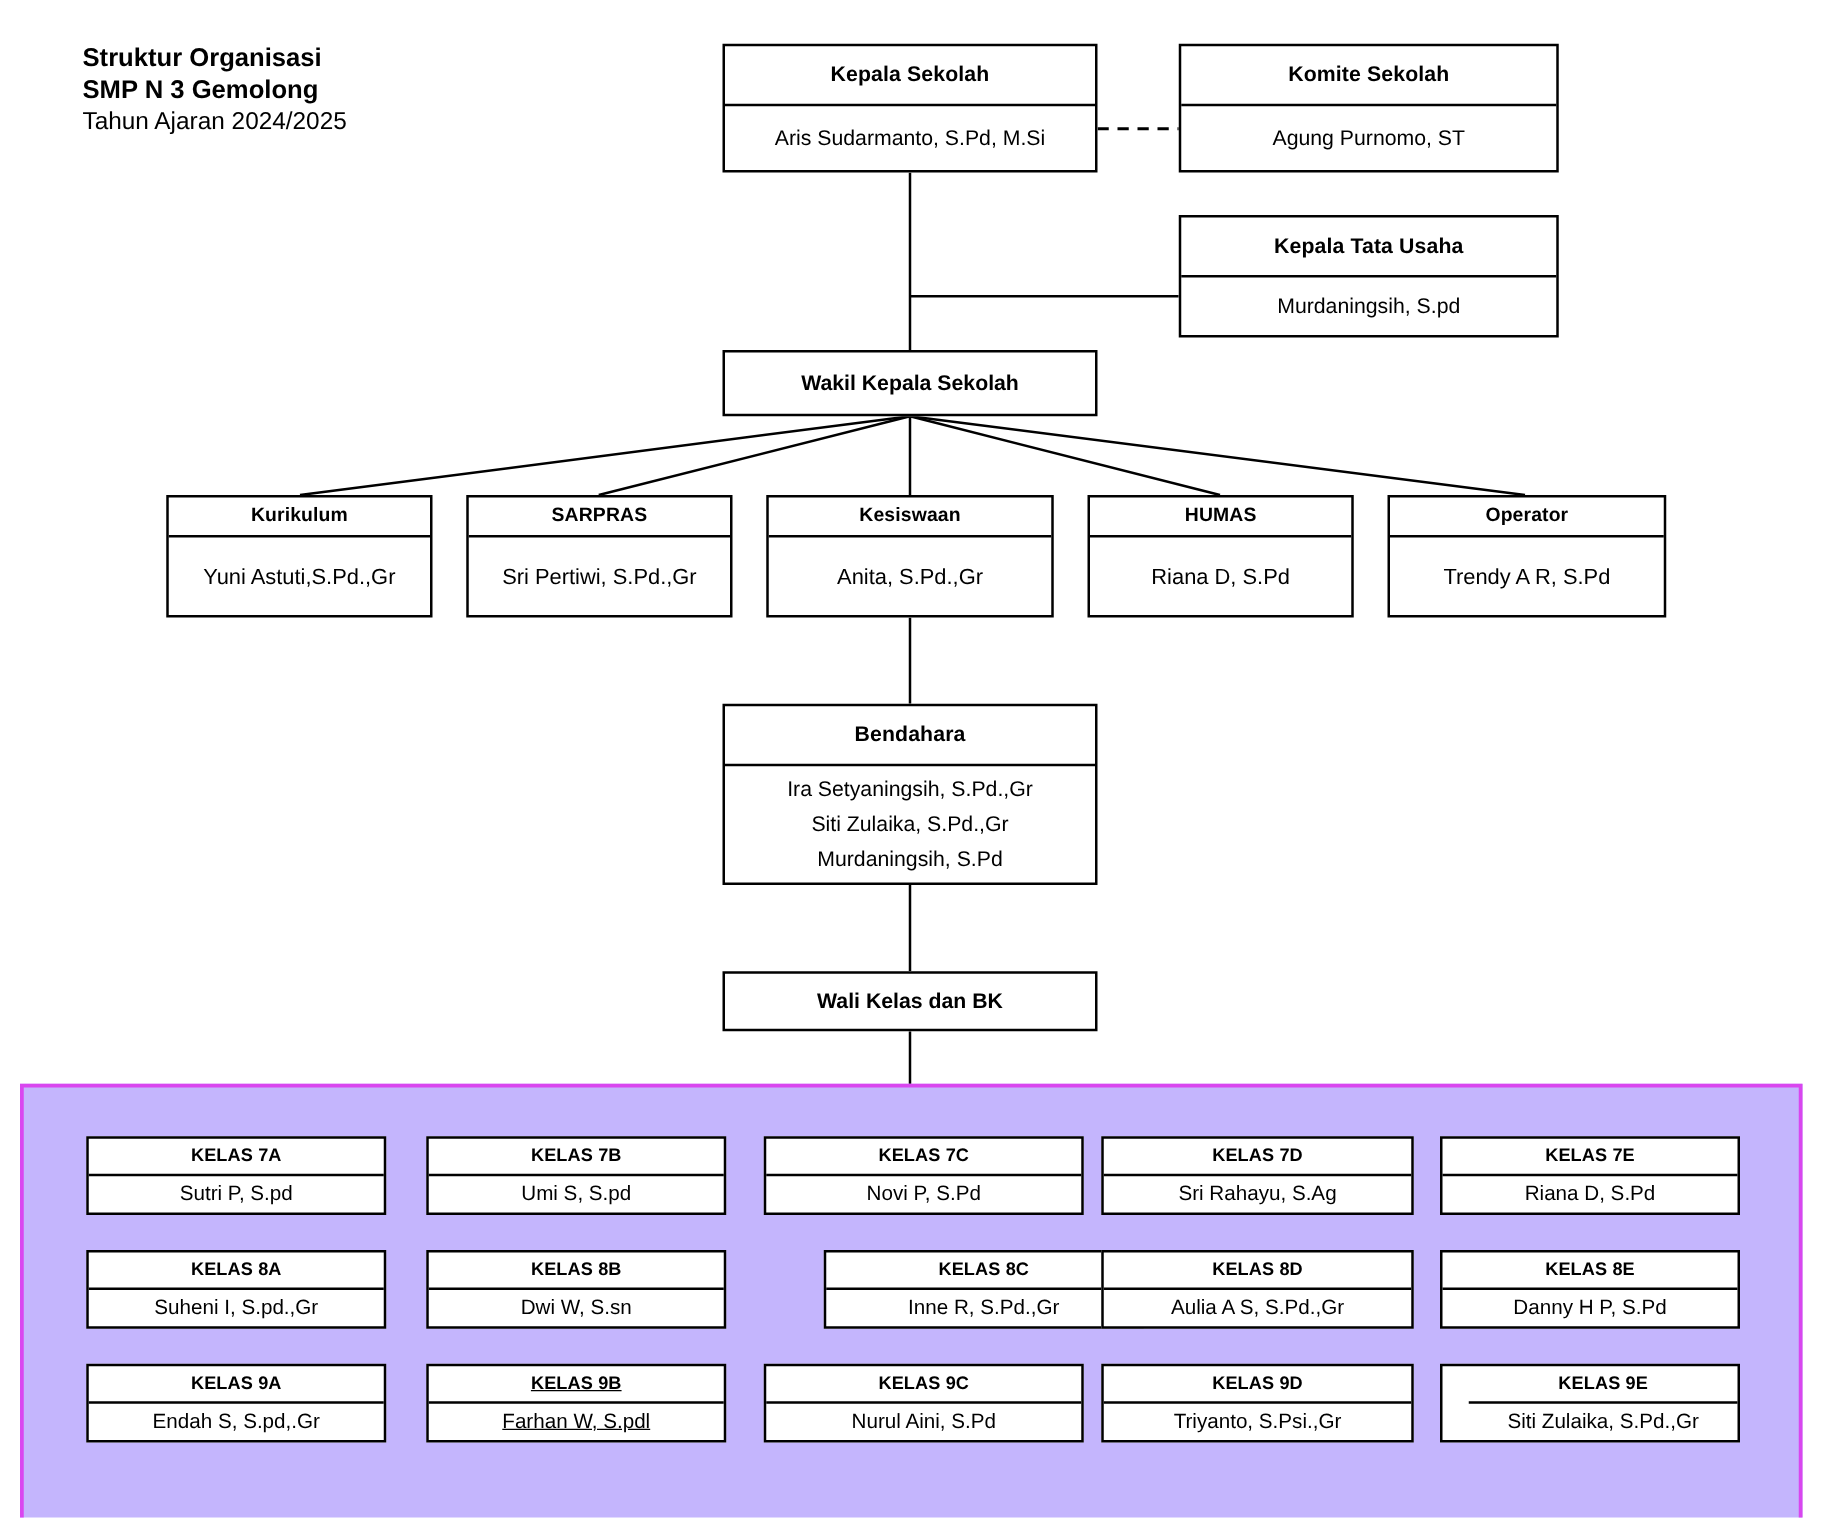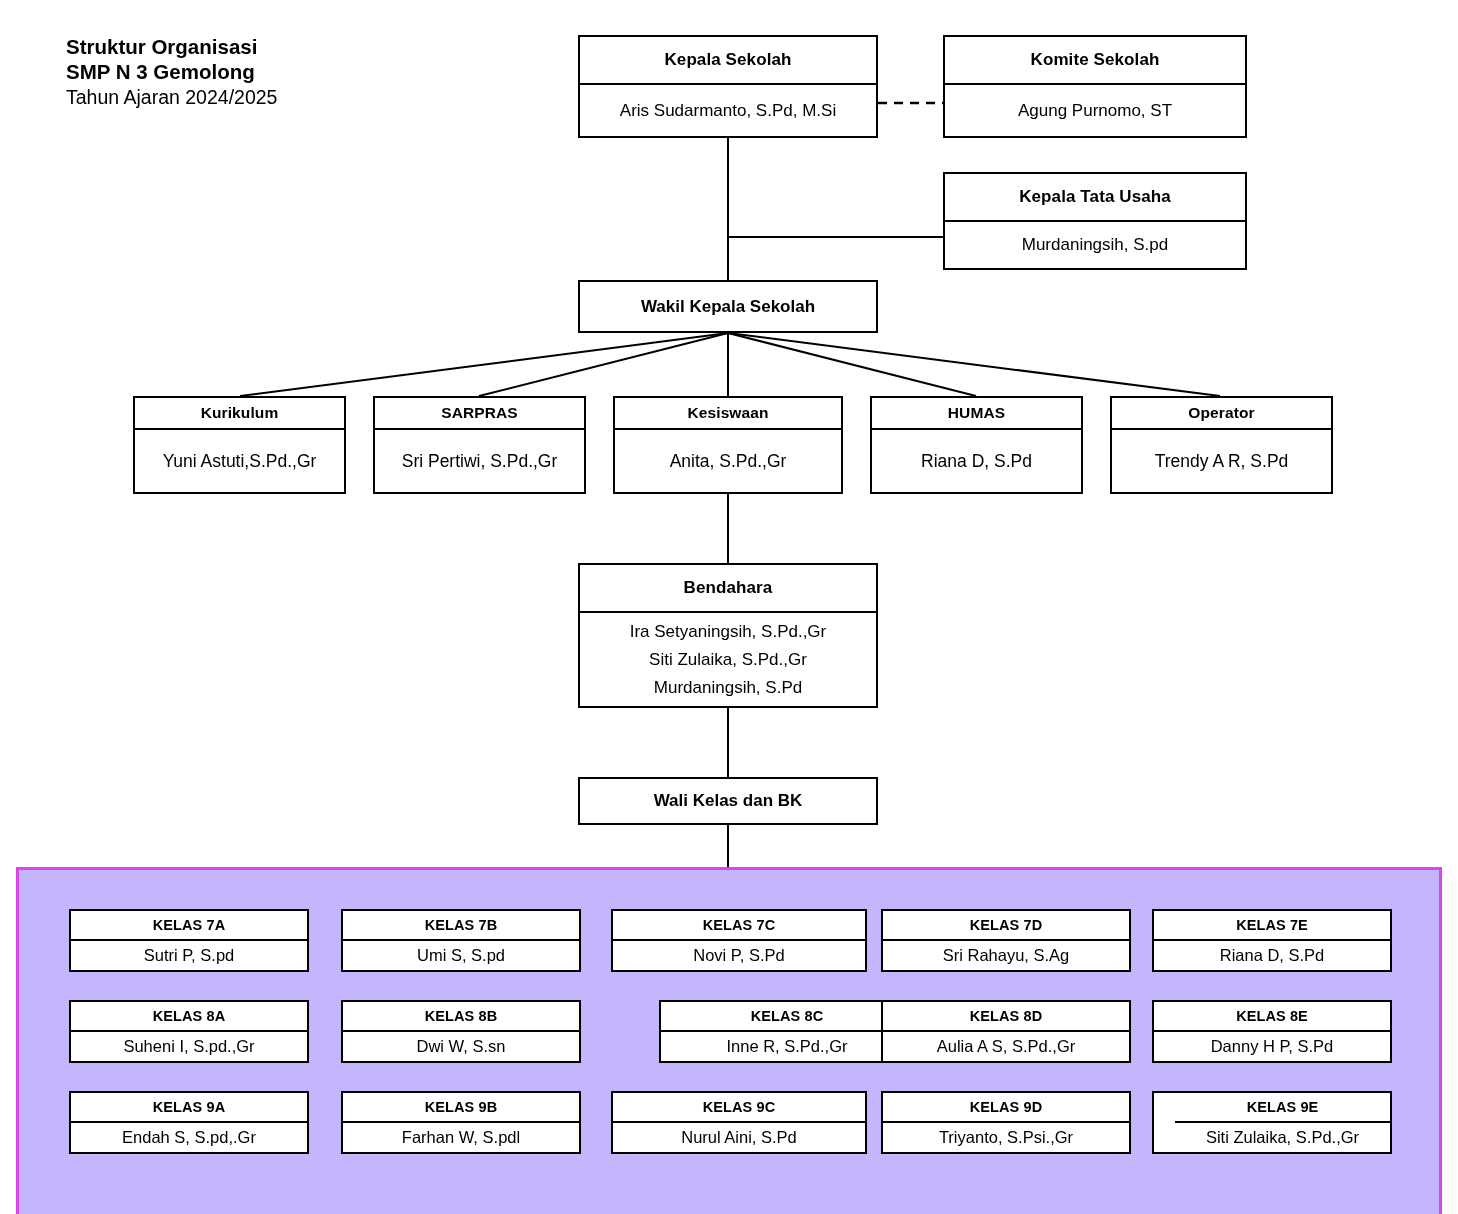--- a/index.html
+++ b/index.html
@@ -199,21 +199,21 @@
     </div>
     <div class="node" style="left:1133px;top:130px;width:240px;height:63px;">
       <div class="hdr hdr-sm">KELAS 8E</div>
       <div class="bdy bdy-sm">Danny H P, S.Pd</div>
     </div>
 
     <div class="node" style="left:50px;top:221px;width:240px;height:63px;">
       <div class="hdr hdr-sm">KELAS 9A</div>
       <div class="bdy bdy-sm">Endah S, S.pd,.Gr</div>
     </div>
-    <div class="node" style="left:322px;top:221px;width:240px;height:63px;">
+    <div class="node" style="left:322px;top:221px;width:240px;height:63px;text-decoration:underline;">
       <div class="hdr hdr-sm">KELAS 9B</div>
       <div class="bdy bdy-sm">Farhan W, S.pdl</div>
     </div>
     <div class="node" style="left:592px;top:221px;width:256px;height:63px;">
       <div class="hdr hdr-sm">KELAS 9C</div>
       <div class="bdy bdy-sm">Nurul Aini, S.Pd</div>
     </div>
     <div class="node" style="left:862px;top:221px;width:250px;height:63px;">
       <div class="hdr hdr-sm">KELAS 9D</div>
       <div class="bdy bdy-sm">Triyanto, S.Psi.,Gr</div>

